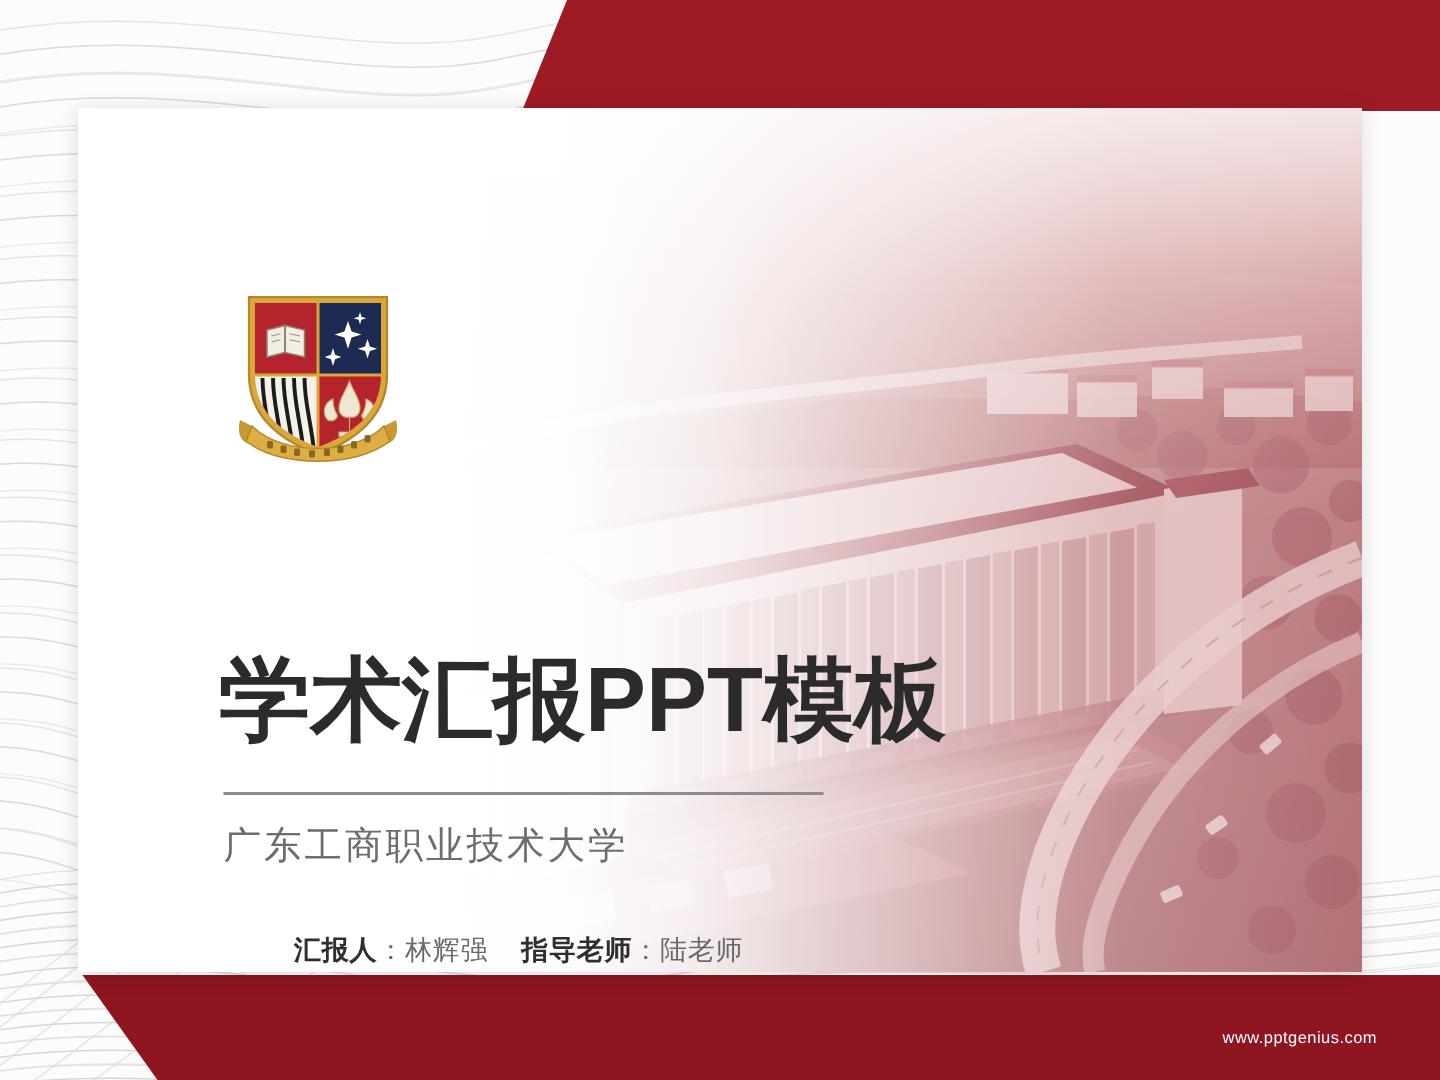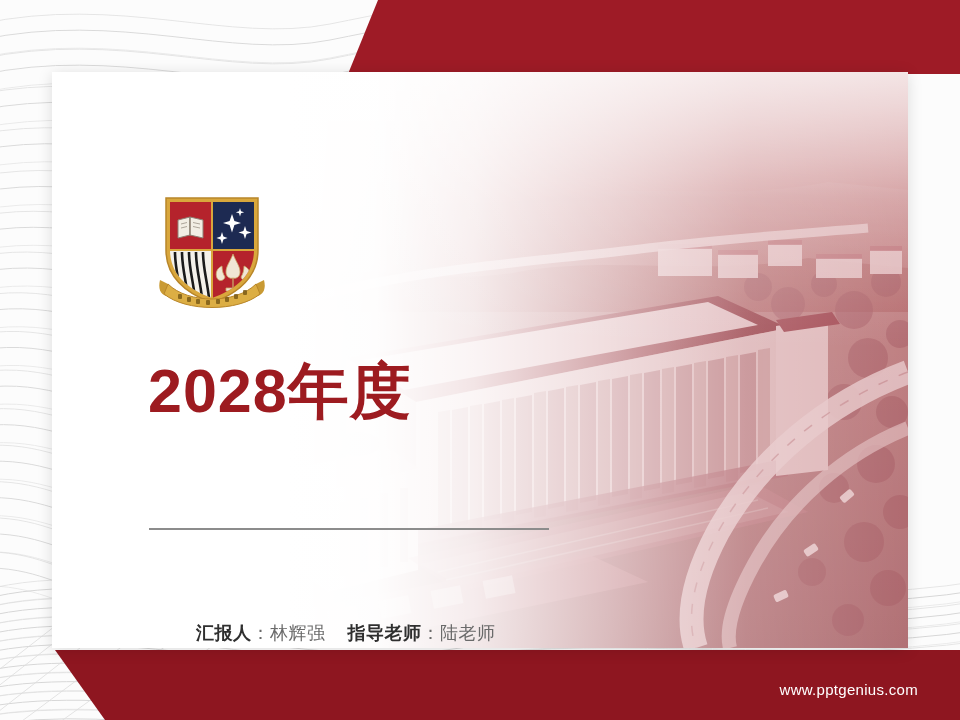--- a/index.html
+++ b/index.html
@@ -160,21 +160,21 @@
   .byline .gap {
     display: inline-block;
     width: 22px;
   }
 
   
   .site-url {
     position: absolute;
     right: 42px;
     bottom: 22px;
-    font-size: 15px;
+    font-size: 11px;
     color: #ffffff;
     letter-spacing: 0.3px;
     white-space: nowrap;
     margin-top: 43px;
   }
 </style>
 </head>
 <body>
 
 <div id="slide">
@@ -480,25 +480,26 @@
             <rect x="60" y="115" width="4" height="5" rx="1"></rect>
             <rect x="69" y="113" width="4" height="5" rx="1"></rect>
             <rect x="78" y="110" width="4" height="5" rx="1"></rect>
             <rect x="87" y="106" width="4" height="5" rx="1"></rect>
           </g>
         </g>
       </svg>
     </div>
 
     <div style="position:absolute; inset:0;">
-      <div class="headline-year">2028年度</div>
-
+
+      <div class="headline-main">学术汇报PPT模板</div>
 
       <div class="rule"></div>
 
+      <div class="school">广东工商职业技术大学</div>
 
       <div class="byline">
         <span class="lab">汇报人</span><span>：</span><span>林辉强</span><span class="gap"></span><span class="lab">指导老师</span><span>：</span><span>陆老师</span>
       </div>
     </div>
 
   </div>
 
   <div class="site-url">www.pptgenius.com</div>
 

